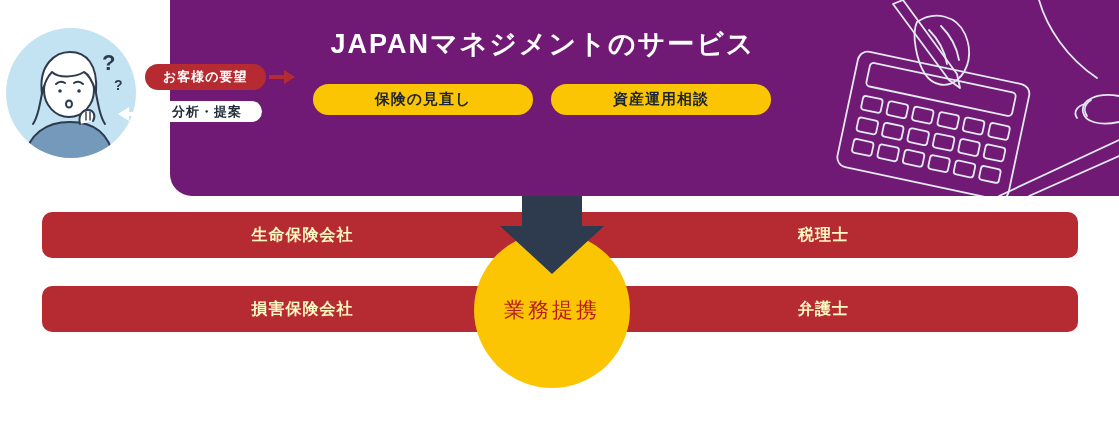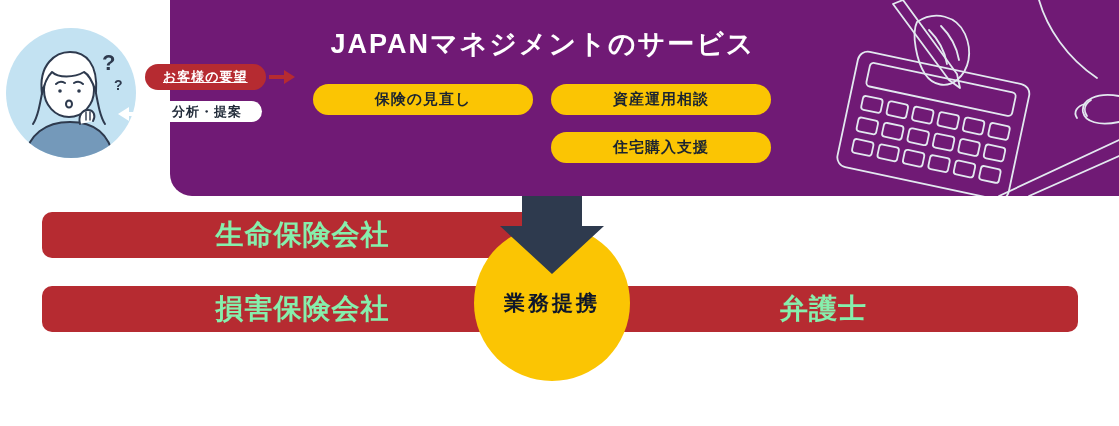--- a/index.html
+++ b/index.html
@@ -27,56 +27,55 @@
   .work-art{position:absolute;right:0;top:0;width:330px;height:196px;}
   
   .avatar{
     position:absolute;left:6px;top:28px;width:130px;height:130px;border-radius:50%;
     background:#c3e2f2;overflow:hidden;
   }
   .avatar svg{width:130px;height:130px;display:block;}
   .request-pill{
     position:absolute;left:145px;top:64px;height:26px;padding:0 18px;
     background:#b62b31;color:#fff;font-size:13px;font-weight:bold;letter-spacing:1px;
-    border-radius:13px;display:flex;align-items:center;white-space:nowrap;z-index:3;text-decoration:underline;
+    border-radius:13px;display:flex;align-items:center;white-space:nowrap;z-index:3;
   }
   .request-arrow{position:absolute;left:268px;top:69px;z-index:3;}
   .analysis-pill{
     position:absolute;left:152px;top:101px;height:21px;padding:0 20px;
     background:#ffffff;color:#222c3a;font-size:13px;font-weight:bold;letter-spacing:1px;
     border-radius:13px;display:flex;align-items:center;white-space:nowrap;z-index:3;
   }
   .analysis-arrow{position:absolute;left:117px;top:106px;z-index:3;}
   
   .bar{
     position:absolute;height:46px;background:#b62b31;border-radius:10px;
     display:flex;align-items:center;justify-content:center;
-    color:#86efac;font-size:28px;font-weight:bold;letter-spacing:1px;white-space:nowrap;z-index:1;
+    color:#fef9c3;font-size:16px;font-weight:bold;letter-spacing:1px;white-space:nowrap;z-index:1;
   }
   .bar-left{left:42px;width:521px}
   .bar-right{left:569px;width:509px}
   .row-0{top:212px}.row-1{top:286px}.row-2{top:360px}
   
   .hub{
-    position:absolute;left:474px;top:225px;width:156px;height:156px;border-radius:50%;
+    position:absolute;left:474px;top:232px;width:156px;height:156px;border-radius:50%;
     background:#fbc503;display:flex;align-items:center;justify-content:center;
-    color:#0f172a;font-size:21px;font-weight:bold;letter-spacing:3px;z-index:5;
+    color:#b91c1c;font-size:21px;font-weight:normal;letter-spacing:3px;z-index:5;
   }
   .down-arrow{position:absolute;left:500px;top:196px;z-index:6;}
 </style>
 </head>
 <body>
 
 <div class="stage">
 
   <div class="panel">
     <div class="panel-title">JAPANマネジメントのサービス</div>
     <div class="svc-pill svc-1">資産運用相談</div>
     <div class="svc-pill svc-0">保険の見直し</div>
-    <div class="svc-pill svc-3">住宅購入支援</div>
 
     <svg class="work-art" viewBox="0 0 330 196" aria-hidden="true">
       <g fill="none" stroke="#e3e9f0" stroke-width="1.8" stroke-linecap="round" stroke-linejoin="round">
         <g transform="rotate(12 150 135)">
           <rect x="55" y="68" width="175" height="118" rx="10"></rect>
           <rect x="68" y="78" width="149" height="24" rx="4"></rect>
           <rect x="68" y="112" width="20" height="14" rx="3"></rect>
             <rect x="94" y="112" width="20" height="14" rx="3"></rect>
             <rect x="120" y="112" width="20" height="14" rx="3"></rect>
             <rect x="146" y="112" width="20" height="14" rx="3"></rect>
@@ -141,20 +140,21 @@
     <path d="M16 1 L27 8 L16 15 Z" fill="#b62b31"></path>
   </svg>
 
   <div class="analysis-pill">分析・提案</div>
   <svg class="analysis-arrow" width="28" height="16" viewBox="0 0 28 16" aria-hidden="true">
     <path d="M27 8 H10" stroke="#ffffff" stroke-width="4"></path>
     <path d="M12 1 L1 8 L12 15 Z" fill="#ffffff"></path>
   </svg>
 
   <div class="bar bar-left  row-0">生命保険会社</div>
+  <div class="bar bar-right row-0">税理士</div>
   <div class="bar bar-right row-1">弁護士</div>
   <div class="bar bar-left  row-1">損害保険会社</div>
 
   <div class="hub">
     <span>業務提携</span>
   </div>
 
   <svg class="down-arrow" width="104" height="78" viewBox="0 0 104 78" aria-hidden="true">
     <polygon points="22,0 82,0 82,30 104,30 52,78 0,30 22,30" fill="#2e3a4e"></polygon>
   </svg>

